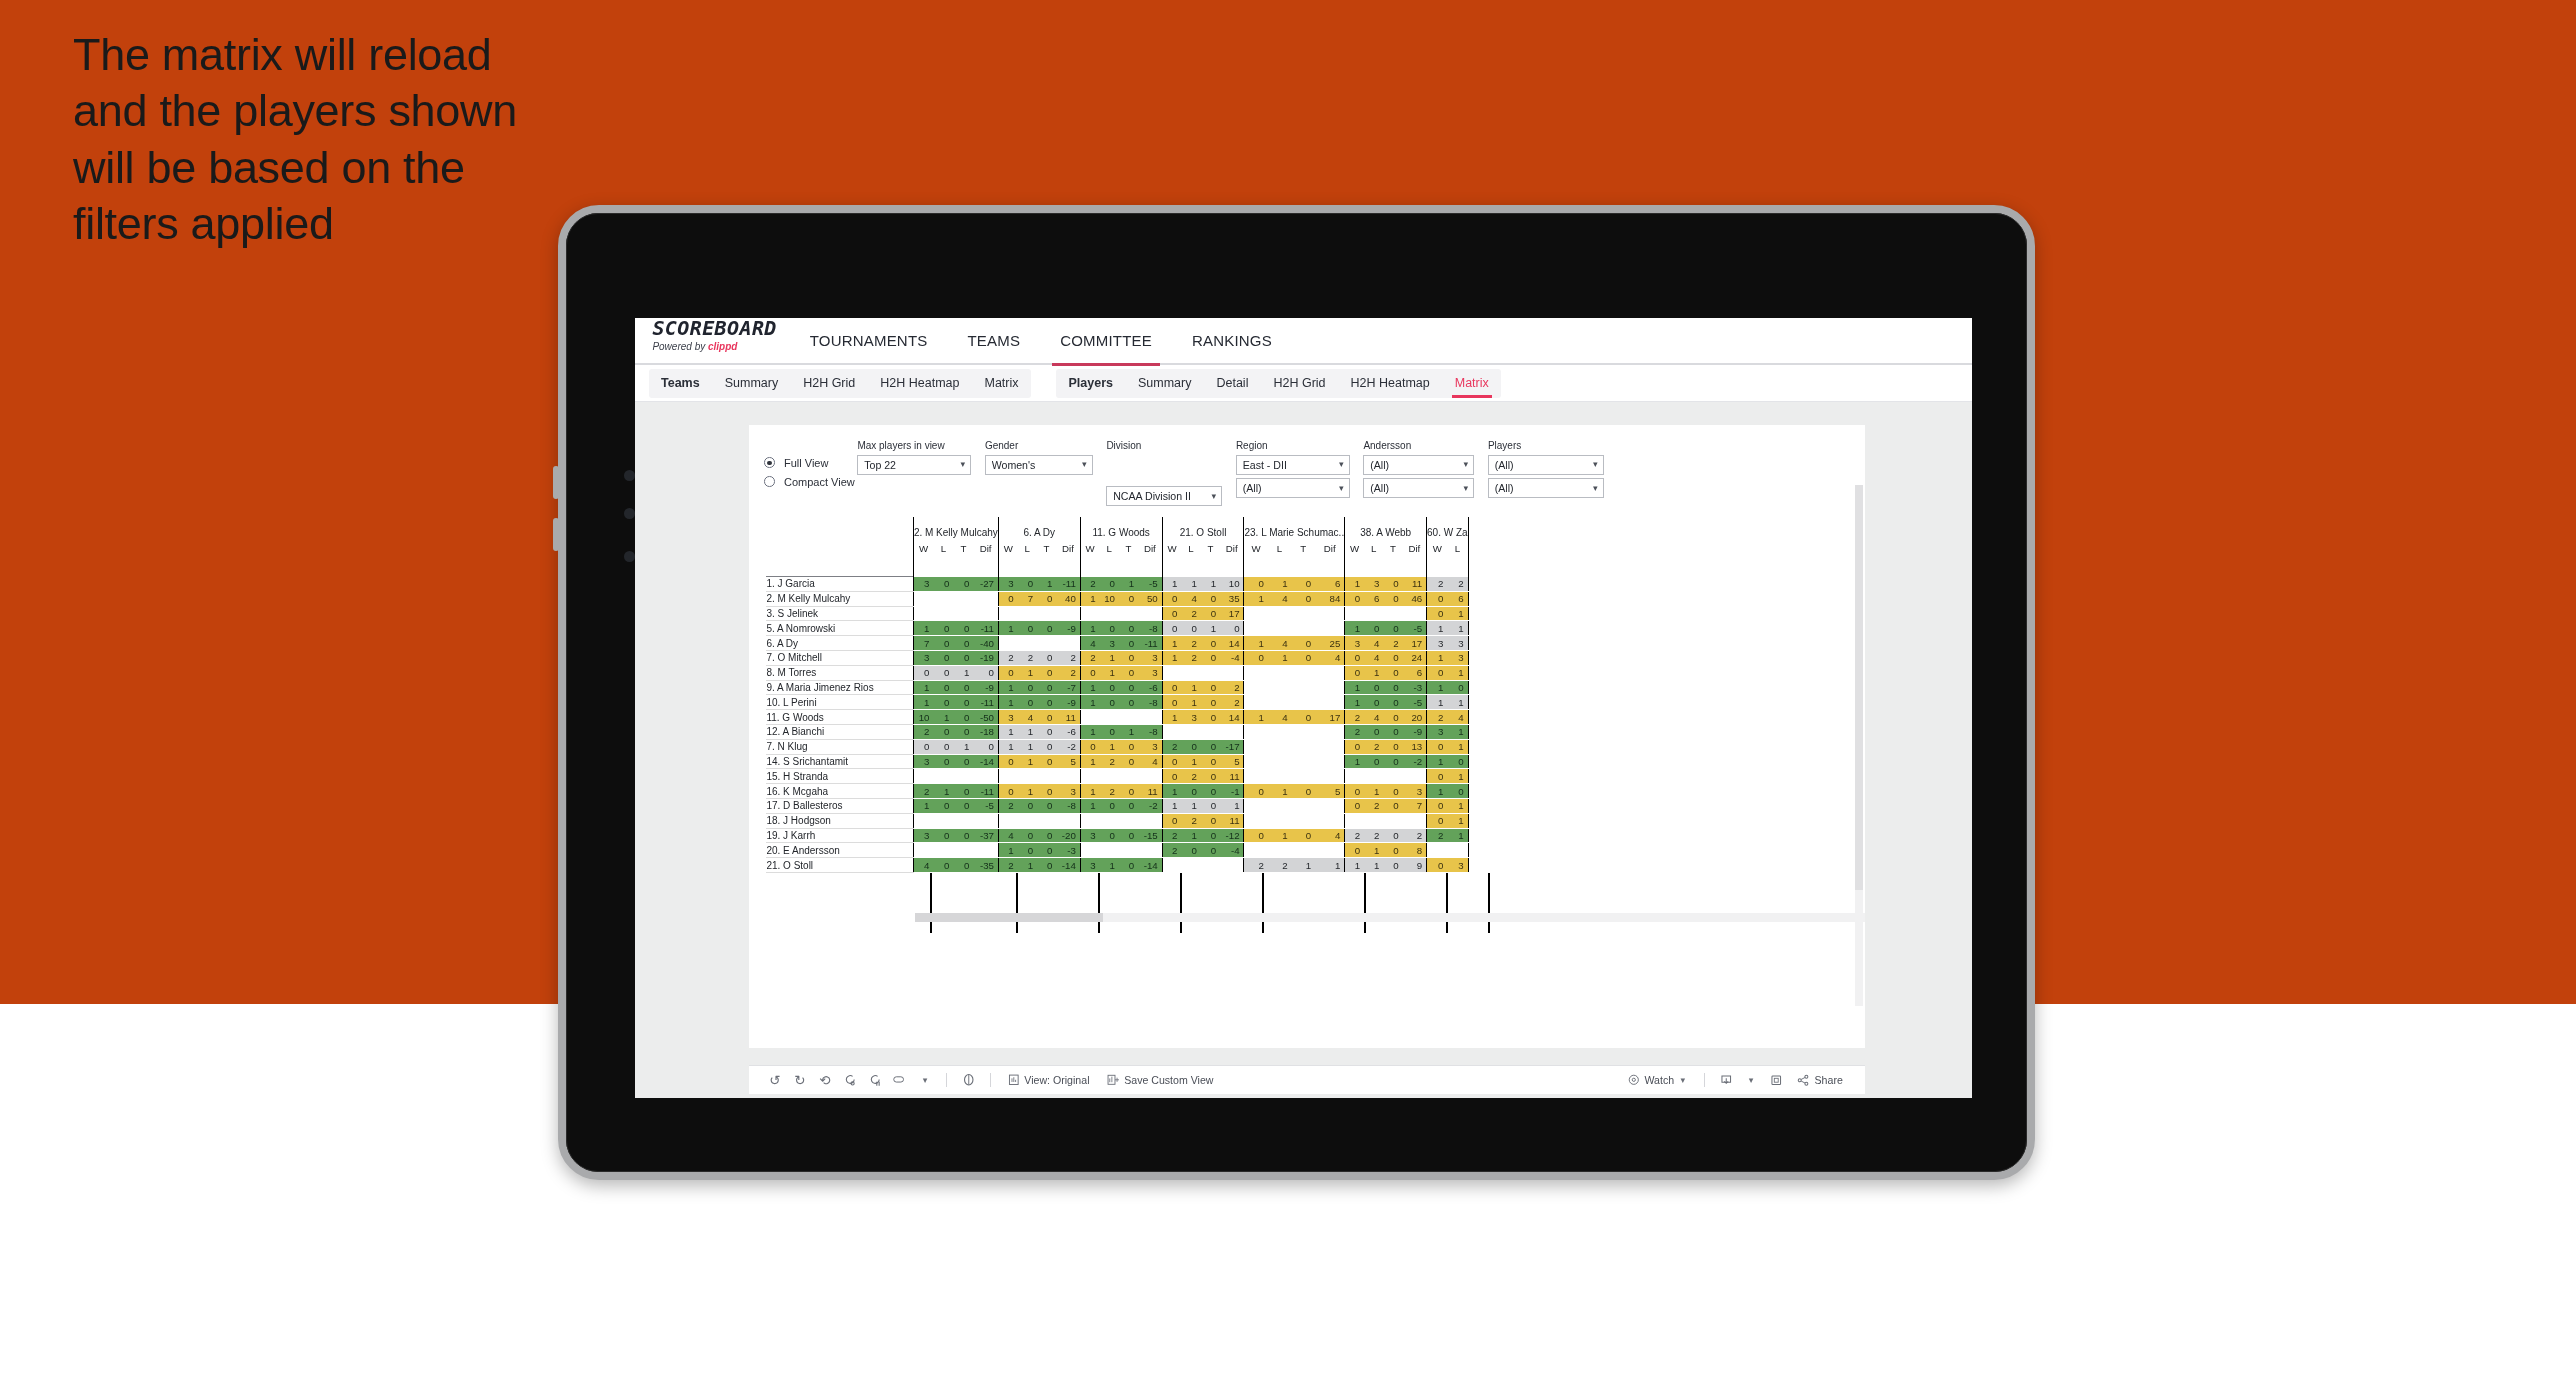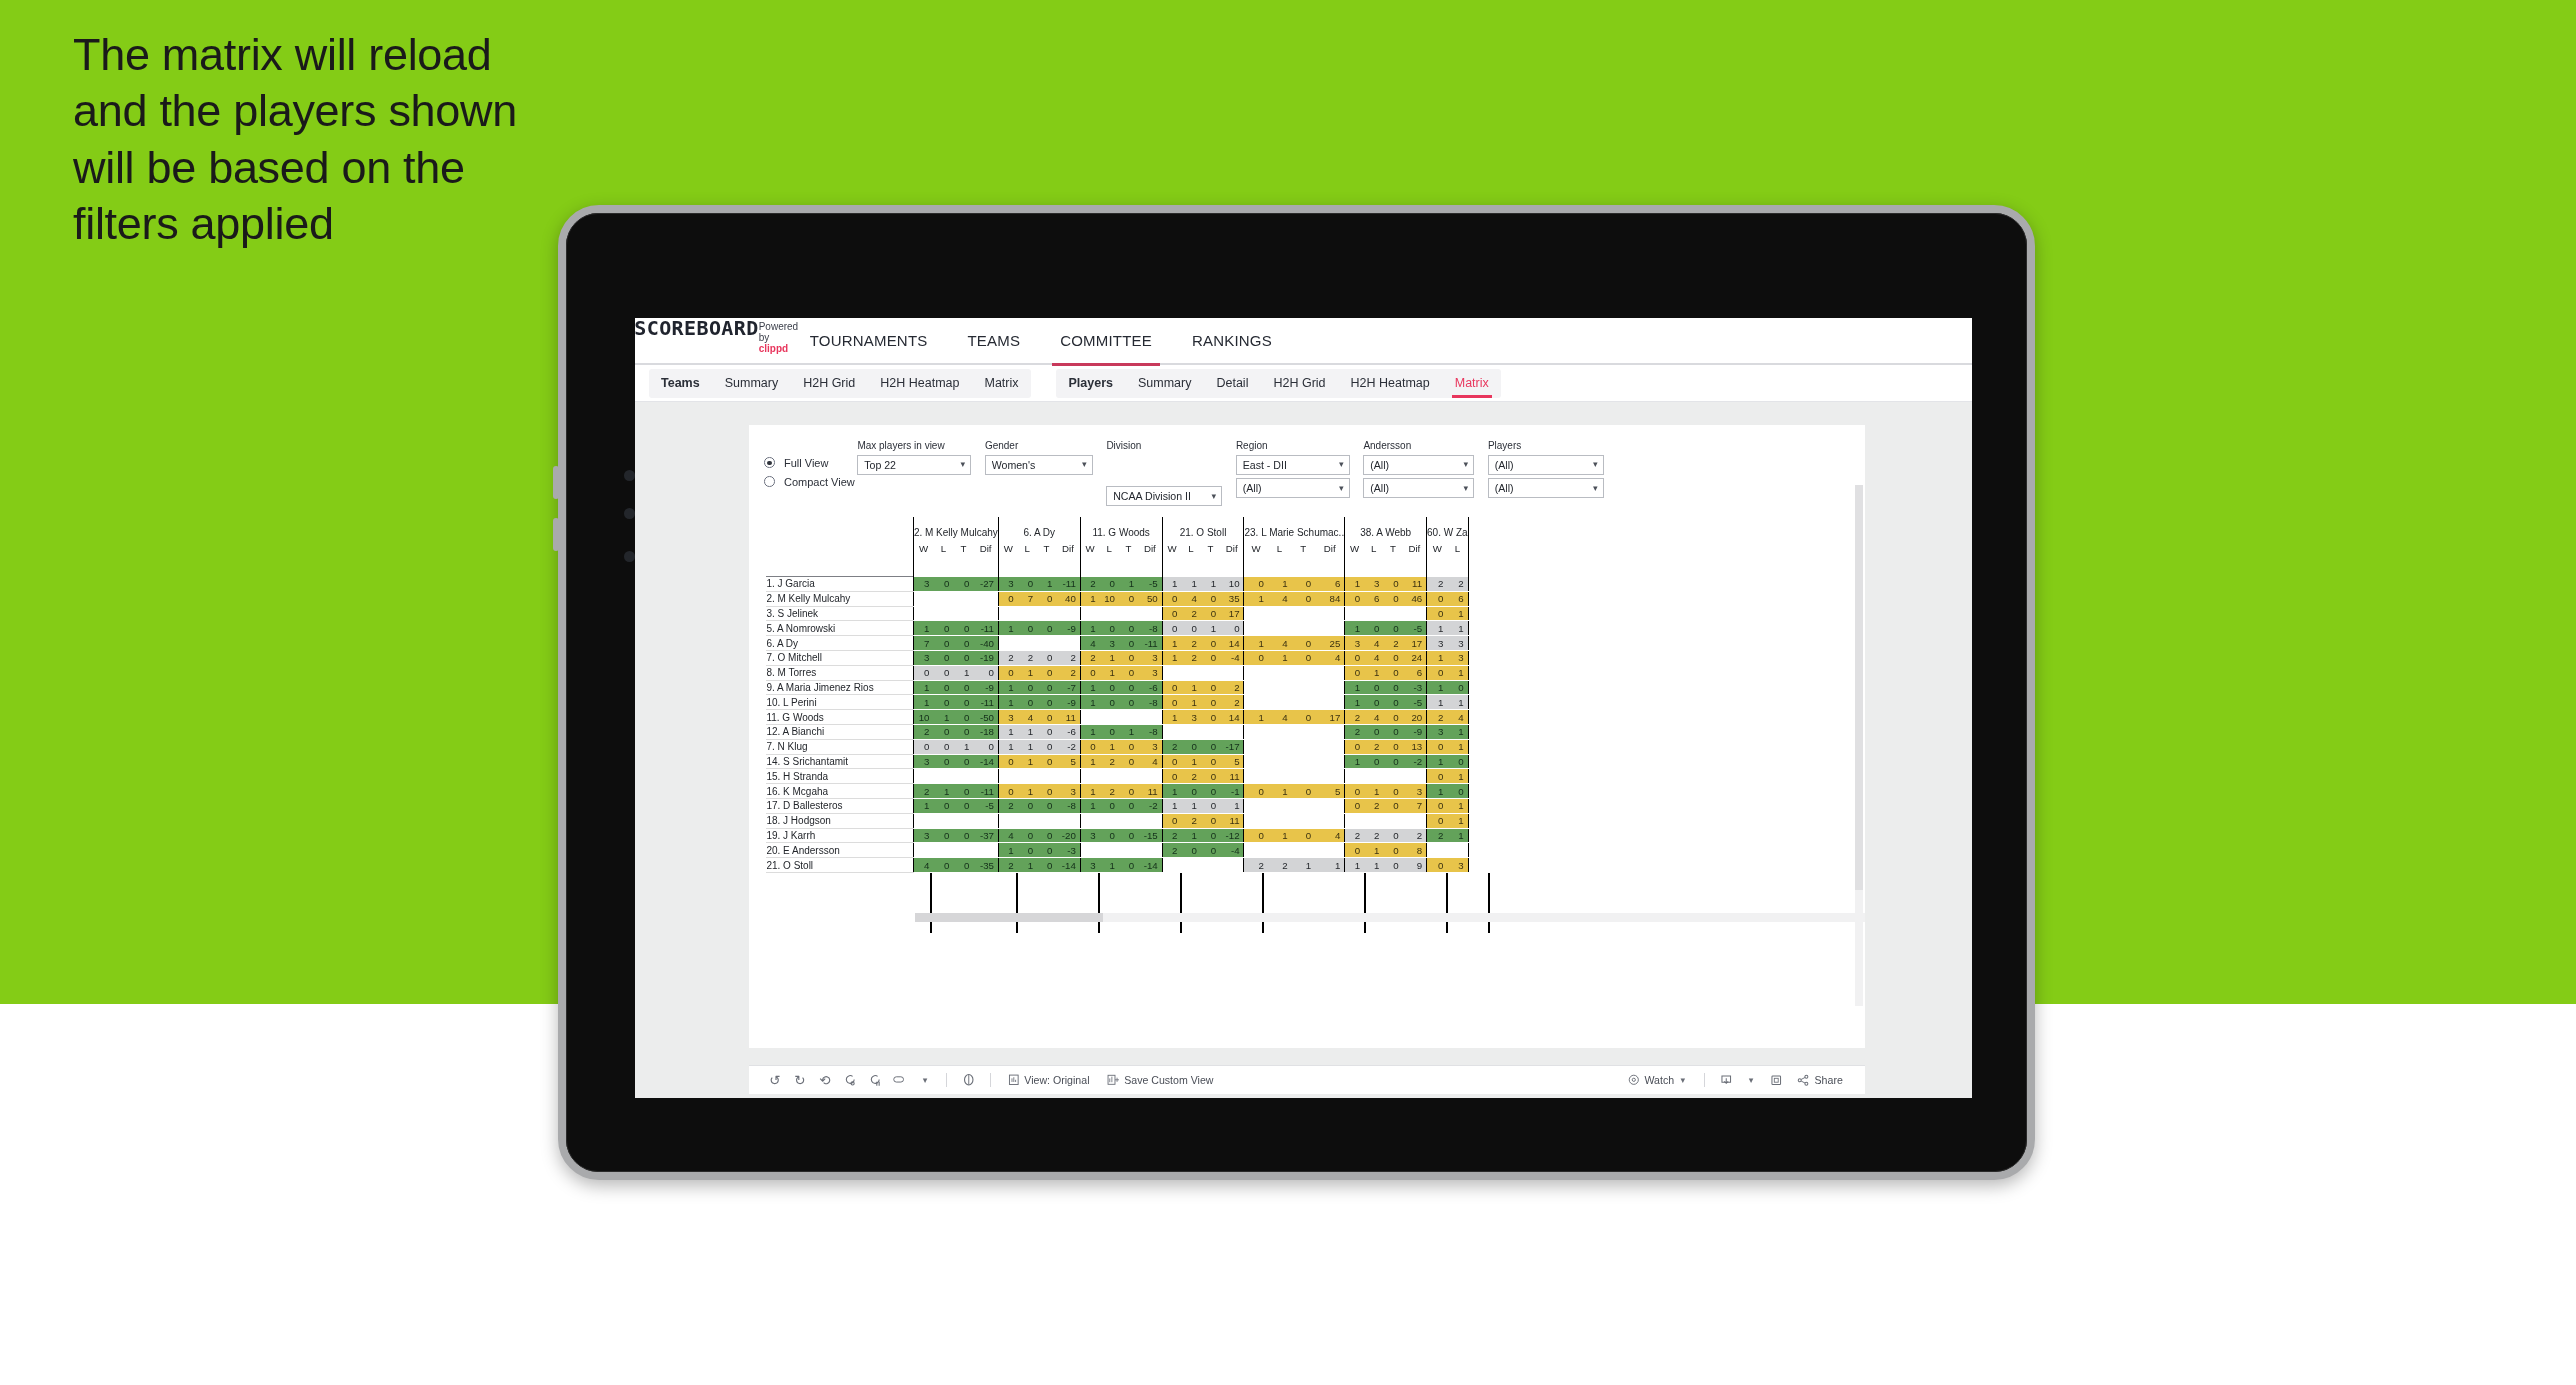--- a/index.html
+++ b/index.html
@@ -3,21 +3,21 @@
 <meta charset="utf-8">
 <style>
   * { box-sizing: border-box; }
   html, body {
     margin: 0; padding: 0;
     width: 2576px; height: 1386px;
     background: #ffffff;
     font-family: "Liberation Sans", sans-serif;
     overflow: hidden;
   }
-  #root { position: relative; width: 2576px; height: 1004px; background: #84cc16; }
+  #root { position: relative; width: 2576px; height: 1004px; background: #c2410c; }
 
   
   .annot {
     position: absolute;
     left: 73px; top: 27px;
     width: 454px;
     font-size: 45px;
     line-height: 1.25;
     color: #1a1a1a;
     font-family: "Liberation Sans", sans-serif;
@@ -58,21 +58,21 @@
     overflow: hidden;
   }
 
   
   .topbar {
     height: 47px; background: #fff;
     display: flex; align-items: stretch;
     border-bottom: 2.9px solid #d9dade;
     position: relative;
   }
-  .brandbox { width: 145px; display:flex; flex-direction:row; justify-content:center; padding-left: 17.4px; }
+  .brandbox { width: 145px; display:flex; flex-direction:column; padding-left: 17.4px; font-style: italic; }
   .brand-name {
     font-size: 20px; font-weight: 700; letter-spacing: 0.4px; color: #20242e;
     font-family: "DejaVu Sans Mono", monospace; line-height: 1;
   }
   .brand-sub { font-size: 10px; color: #3b3f4a; margin-top: 2.9px; }
   .brand-sub .clippd { color: #e8365d; font-weight: 700; }
   .topnav { display: flex; align-items: stretch; margin-left: 9.7px; }
   .topnav-item {
     padding: 0 20px; display:flex; align-items:center;
     font-size: 15px; color: #262a33; letter-spacing: 0.2px;

